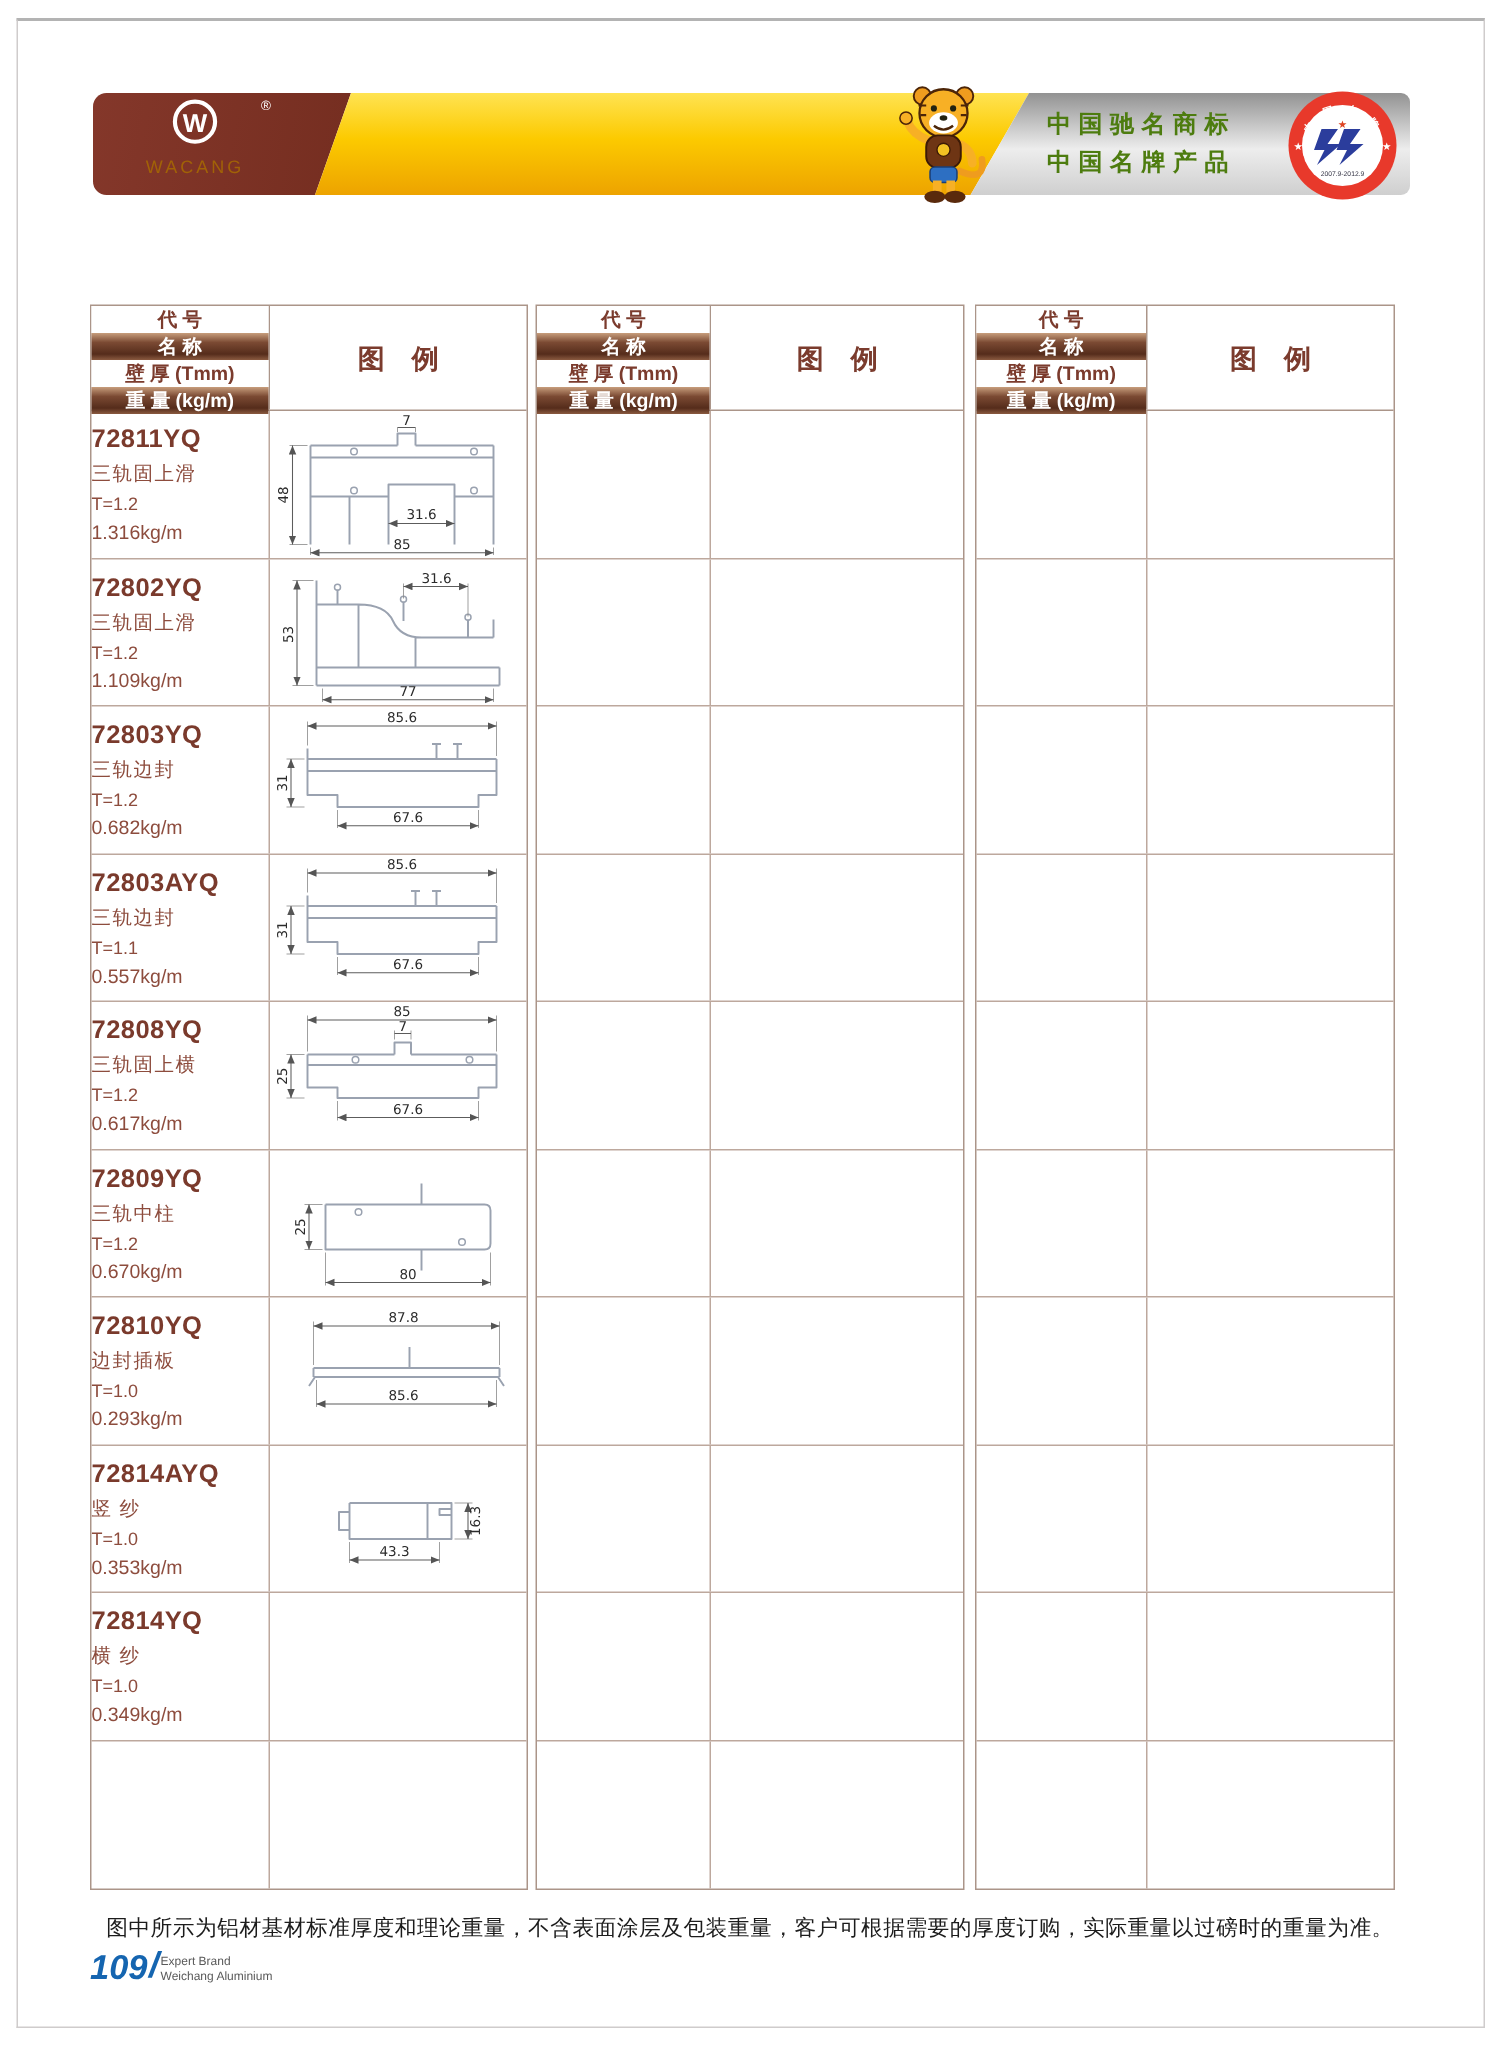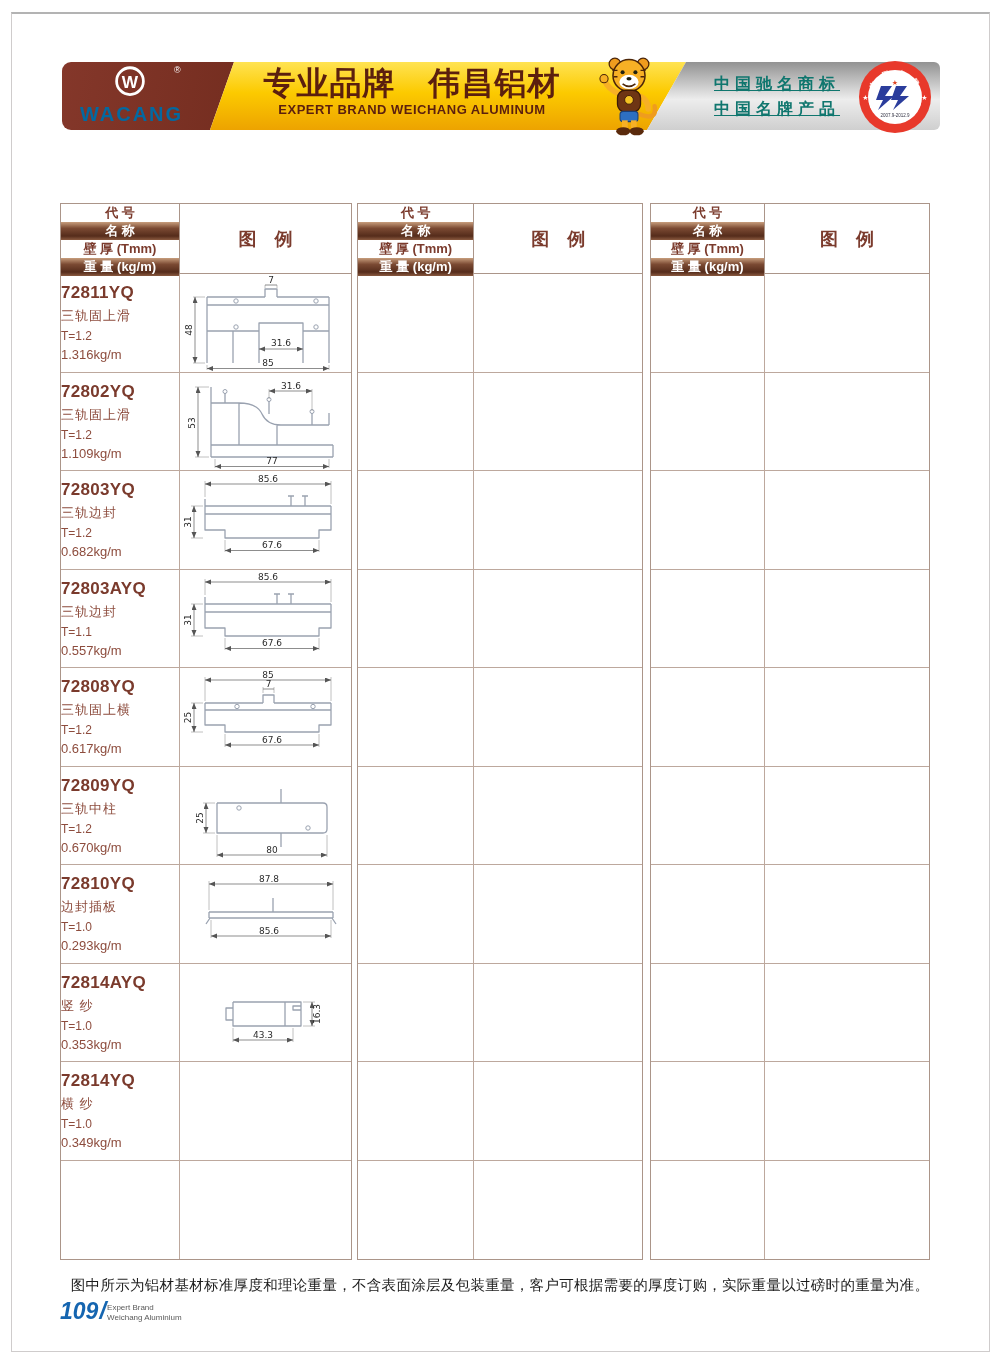--- a/index.html
+++ b/index.html
@@ -10,27 +10,27 @@
   
   .banner{position:absolute;left:62px;top:62px;width:878px;height:68px;}
   .bl{position:absolute;left:0;top:0;width:100%;height:100%;}
   .bl.maroon{background:linear-gradient(100deg,#84372a 0%,#5c1e10 55%,#4b150b 100%);
              clip-path:polygon(0 0,172px 0,148px 68px,0 68px);border-radius:9px 0 0 9px;}
   .bl.gold{background:linear-gradient(180deg,#ffe352 0%,#fcca00 45%,#eda300 100%);
            clip-path:polygon(172px 0,624px 0,585px 68px,148px 68px);}
   .bl.silver{background:linear-gradient(180deg,#929292 0%,#ededed 55%,#cfcfcf 100%);
              clip-path:polygon(624px 0,878px 0,878px 68px,585px 68px);border-radius:0 6px 6px 0;}
   .logo{position:absolute;left:18px;top:1px;width:100px;text-align:center;}
-  .logo-txt{color:#0369a1;font-weight:bold;font-size:20px;letter-spacing:2px;margin-top:-2px;}
+  .logo-txt{color:#a16207;font-weight:normal;font-size:12px;letter-spacing:2px;margin-top:-2px;}
   .reg{position:absolute;left:112px;top:3px;color:#fff;font-size:9px;}
   .slogan{position:absolute;left:170px;top:4px;width:360px;text-align:center;color:#5b1f0e;}
   .slogan .cn{font-size:32px;font-weight:bold;letter-spacing:1px;line-height:34px;}
   .slogan .en{font-size:13px;font-weight:bold;letter-spacing:.5px;margin-top:2px;}
-  .honors{position:absolute;left:631px;top:9px;width:168px;text-align:center;
-          color:#0f766e;font-weight:bold;font-size:16px;letter-spacing:5px;line-height:25px;text-decoration:underline;}
+  .honors{position:absolute;left:615px;top:9px;width:168px;text-align:center;
+          color:#4d7c0f;font-weight:bold;font-size:16px;letter-spacing:5px;line-height:25px;}
   .tiger{position:absolute;left:528px;top:-7px;}
   .badge{position:absolute;left:795px;top:-3px;}
   
   .title{position:absolute;left:62px;top:168px;font-size:19px;font-weight:bold;color:#60281a;margin-top:44px;}
   
   .tgroup{position:absolute;top:203px;border:1px solid #ab9589;background:#fff;box-sizing:border-box;}
   #g1{left:60px;width:292px;}
   #g2{left:357px;width:286px;}
   #g3{left:650px;width:280px;}
   .thead{display:flex;height:69px;border-bottom:1px solid #ab9589;}
@@ -86,24 +86,20 @@
 
     <div class="logo">
       <svg width="38" height="38" viewBox="0 0 44 44">
         <circle cx="22" cy="21" r="15.5" fill="none" stroke="#fff" stroke-width="3.2"></circle>
         <text x="22" y="29" text-anchor="middle" font-size="20" font-weight="bold" fill="#fff">W</text>
       </svg>
       <div class="logo-txt">WACANG</div>
     </div>
     <span class="reg">®</span>
 
-    <div class="slogan">
-      <div class="cn">专业品牌　伟昌铝材</div>
-      <div class="en">EXPERT BRAND WEICHANG ALUMINUM</div>
-    </div>
 
     <svg class="tiger" width="78" height="82" viewBox="0 0 60 64">
       <path d="M38,46 Q52,52 50,40" stroke="#ef9c1e" stroke-width="3.5" fill="none" stroke-linecap="round"></path>
       <circle cx="19" cy="7" r="4.5" fill="#ef9c1e" stroke="#4c2508" stroke-width="1"></circle>
       <circle cx="41" cy="7" r="4.5" fill="#ef9c1e" stroke="#4c2508" stroke-width="1"></circle>
       <circle cx="30" cy="16" r="12.5" fill="#f7b025" stroke="#4c2508" stroke-width="1.2"></circle>
       <ellipse cx="30" cy="21" rx="7.5" ry="5.5" fill="#fff"></ellipse>
       <circle cx="25" cy="13.5" r="1.6" fill="#221"></circle>
       <circle cx="35" cy="13.5" r="1.6" fill="#221"></circle>
       <ellipse cx="30" cy="18.5" rx="2" ry="1.4" fill="#221"></ellipse>

